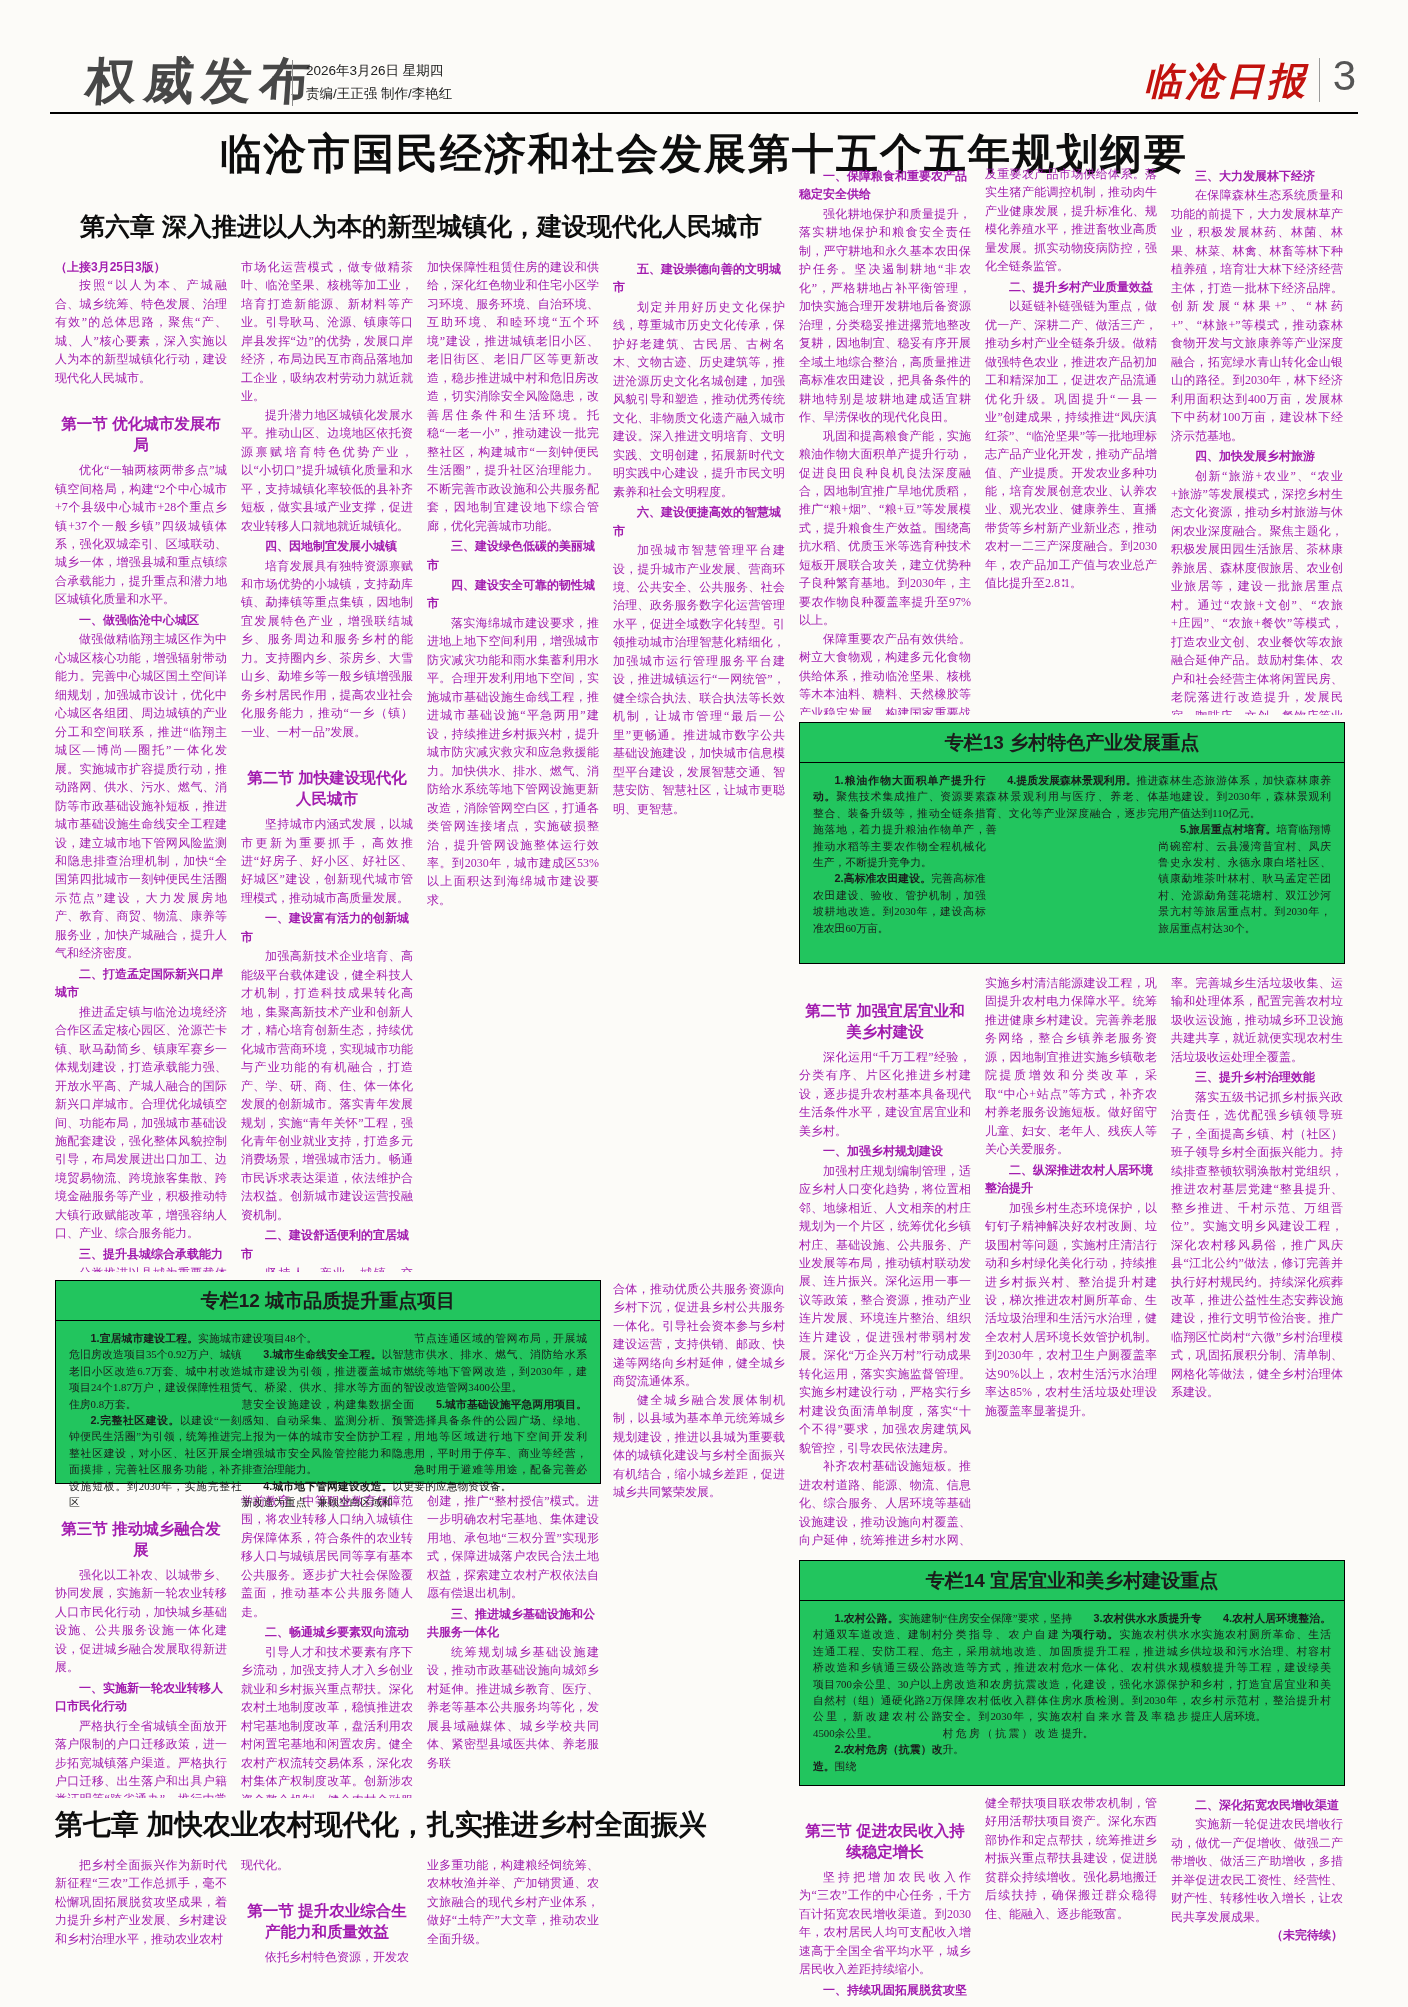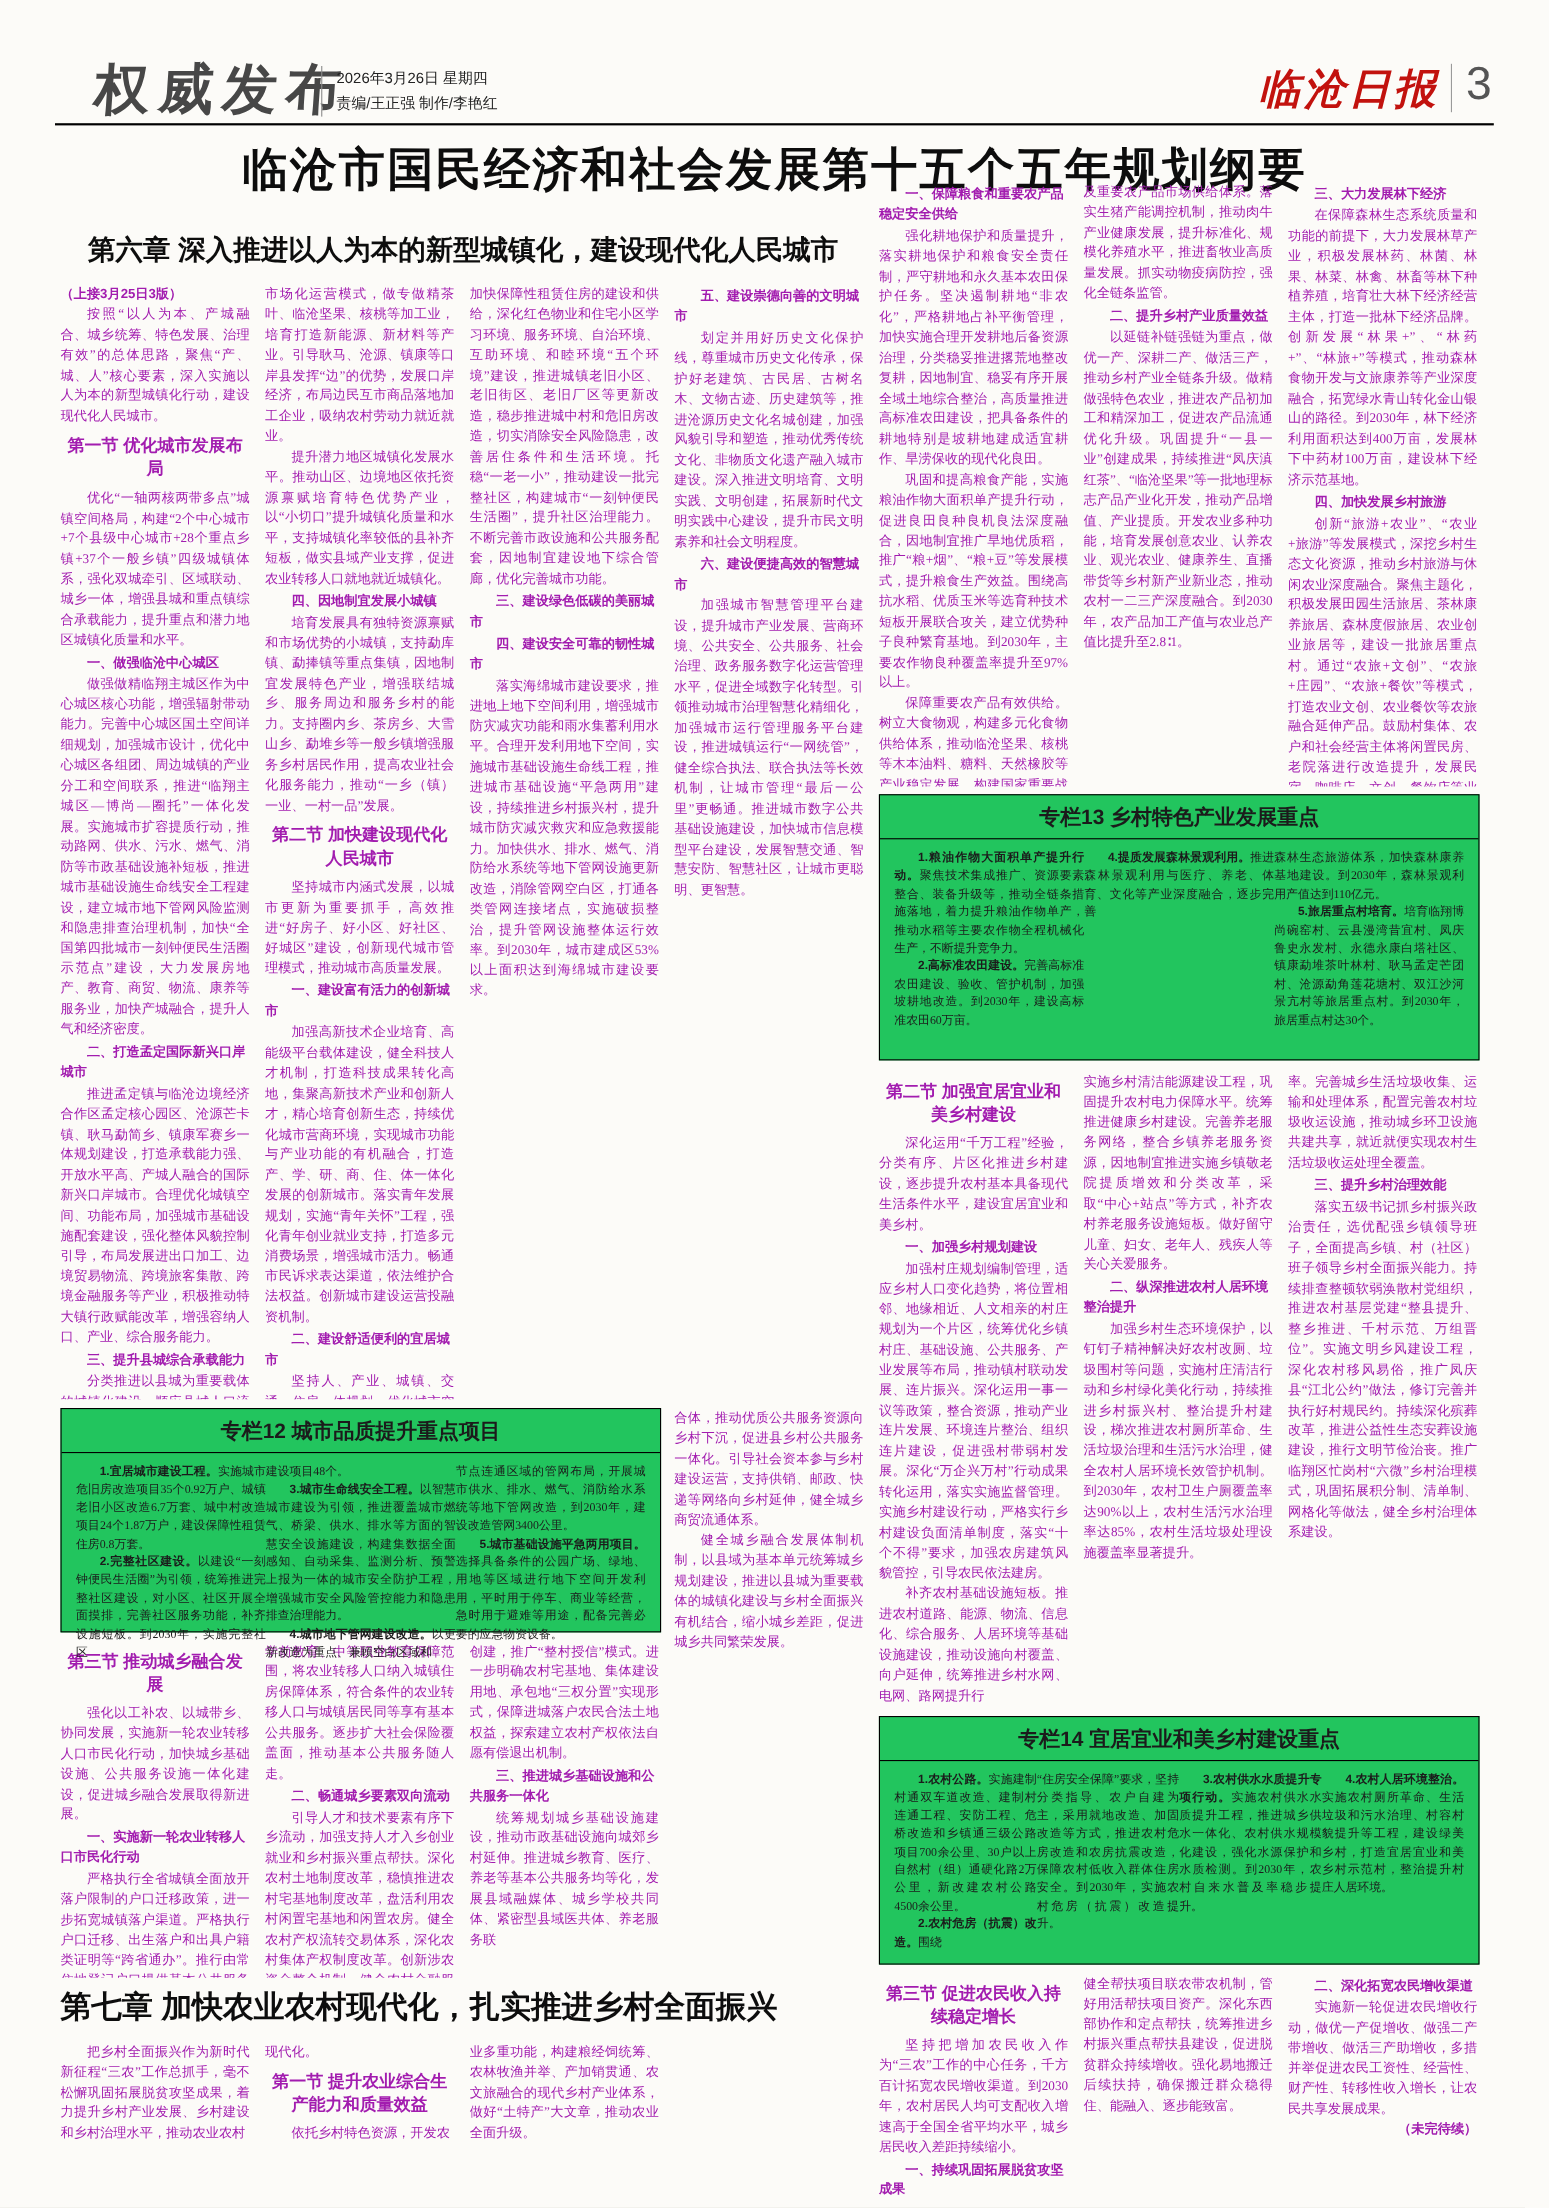--- a/index.html
+++ b/index.html
@@ -22,21 +22,21 @@
   .chap{position:absolute;font-weight:900;text-align:center;white-space:nowrap;color:#0d0d0d;
         font-family:"Liberation Sans","DejaVu Sans",sans-serif;}
   #chap6{left:55px;top:210px;width:732px;font-size:25px;}
   #chap7{left:55px;top:1806px;width:545px;font-size:28px;}
   
   .col{position:absolute;width:172px;overflow:hidden;text-align:justify;font-size:12px;line-height:1.54;color:#a21caf;}
   .col p{margin:0;}
   .p{text-indent:2em;}
   .cont{text-indent:0;}
   .note{font-weight:700;text-indent:0;font-family:"Liberation Sans",sans-serif;}
-  .sec{font-weight:700;font-size:15.5px;text-align:center;margin:9px 0 5px;line-height:1.35;
+  .sec{font-weight:700;font-size:15.5px;text-align:center;margin:27px 0 5px;line-height:1.35;
        font-family:"Liberation Sans","DejaVu Sans",sans-serif;}
   .sub{font-weight:700;text-indent:2em;text-align:left;margin:2px 0 1px;
        font-family:"Liberation Sans","DejaVu Sans",sans-serif;}
   .end{text-align:right;font-weight:700;font-family:"Liberation Sans",sans-serif;}
   
   #c1{left:55px;top:258px;height:1014px;}  #c2{left:241px;top:258px;height:1014px;}
   #c3{left:427px;top:258px;height:1014px;} #c4{left:613px;top:258px;height:1014px;}
   #t1{left:55px;top:1492px;height:306px;}  #t2{left:241px;top:1492px;height:306px;}
   #t3{left:427px;top:1492px;height:306px;} #t4{left:613px;top:1280px;height:518px;}
   #bl1{left:55px;top:1856px;height:142px;} #bl2{left:241px;top:1856px;height:142px;}

